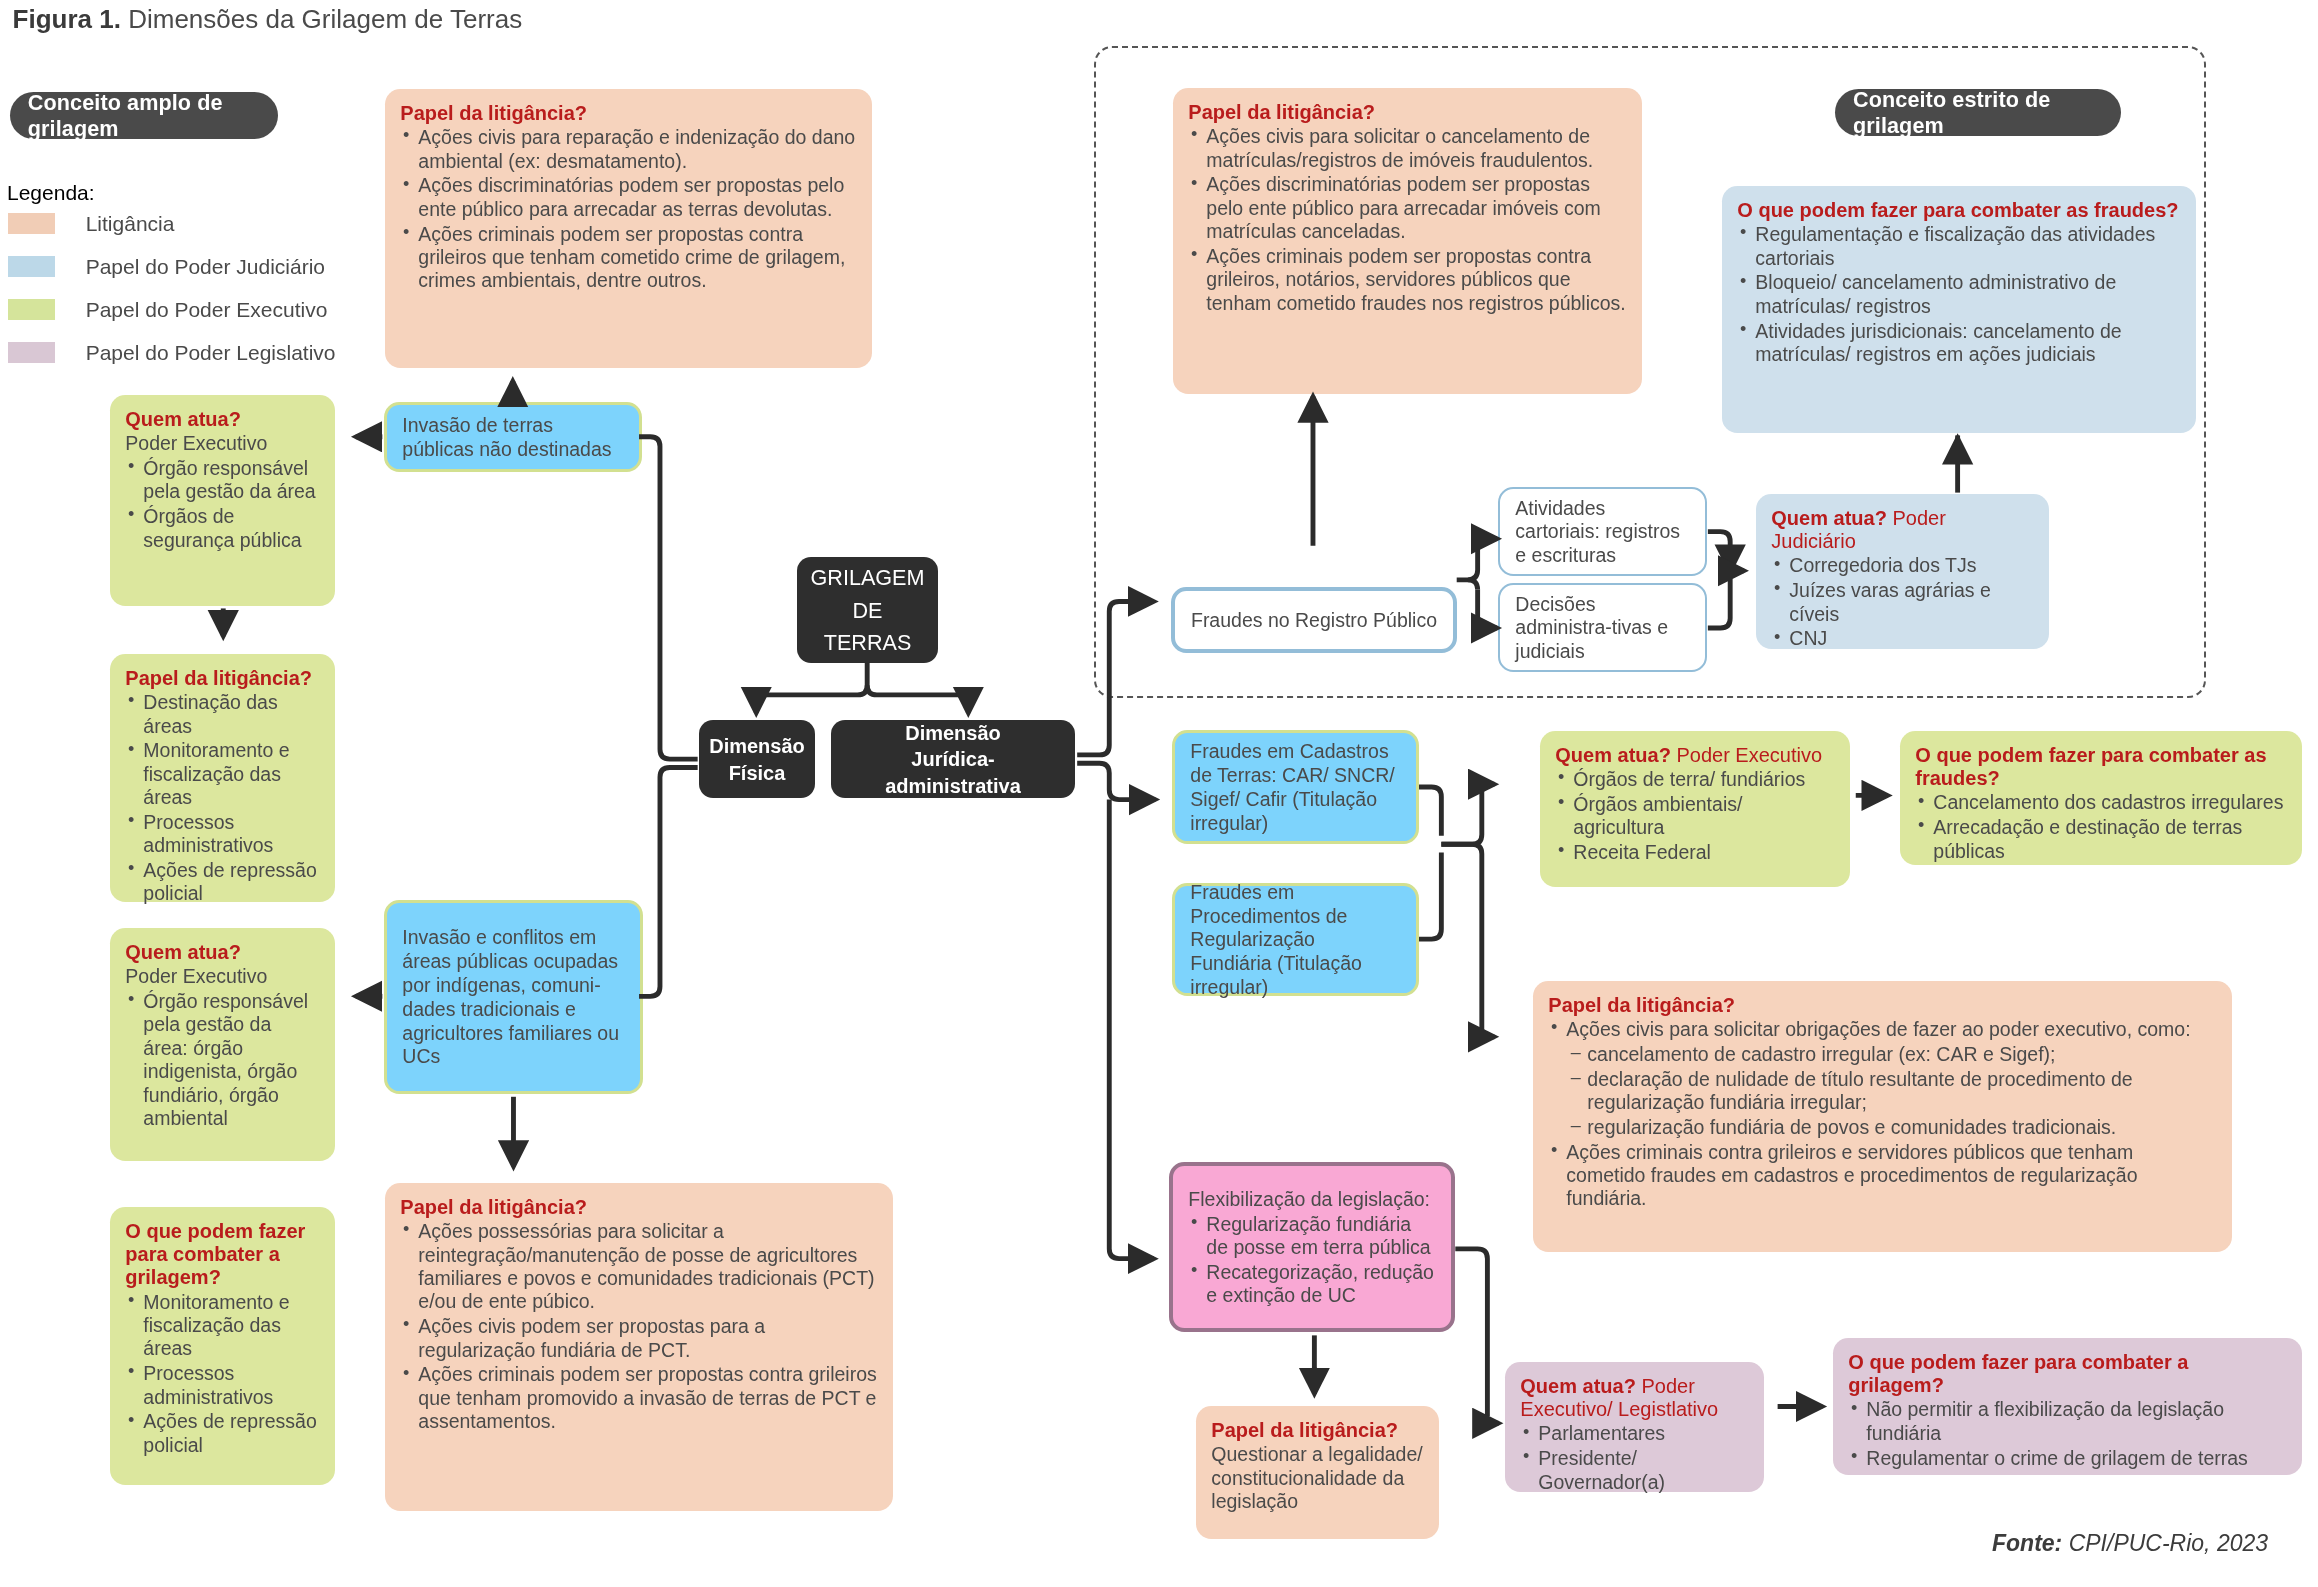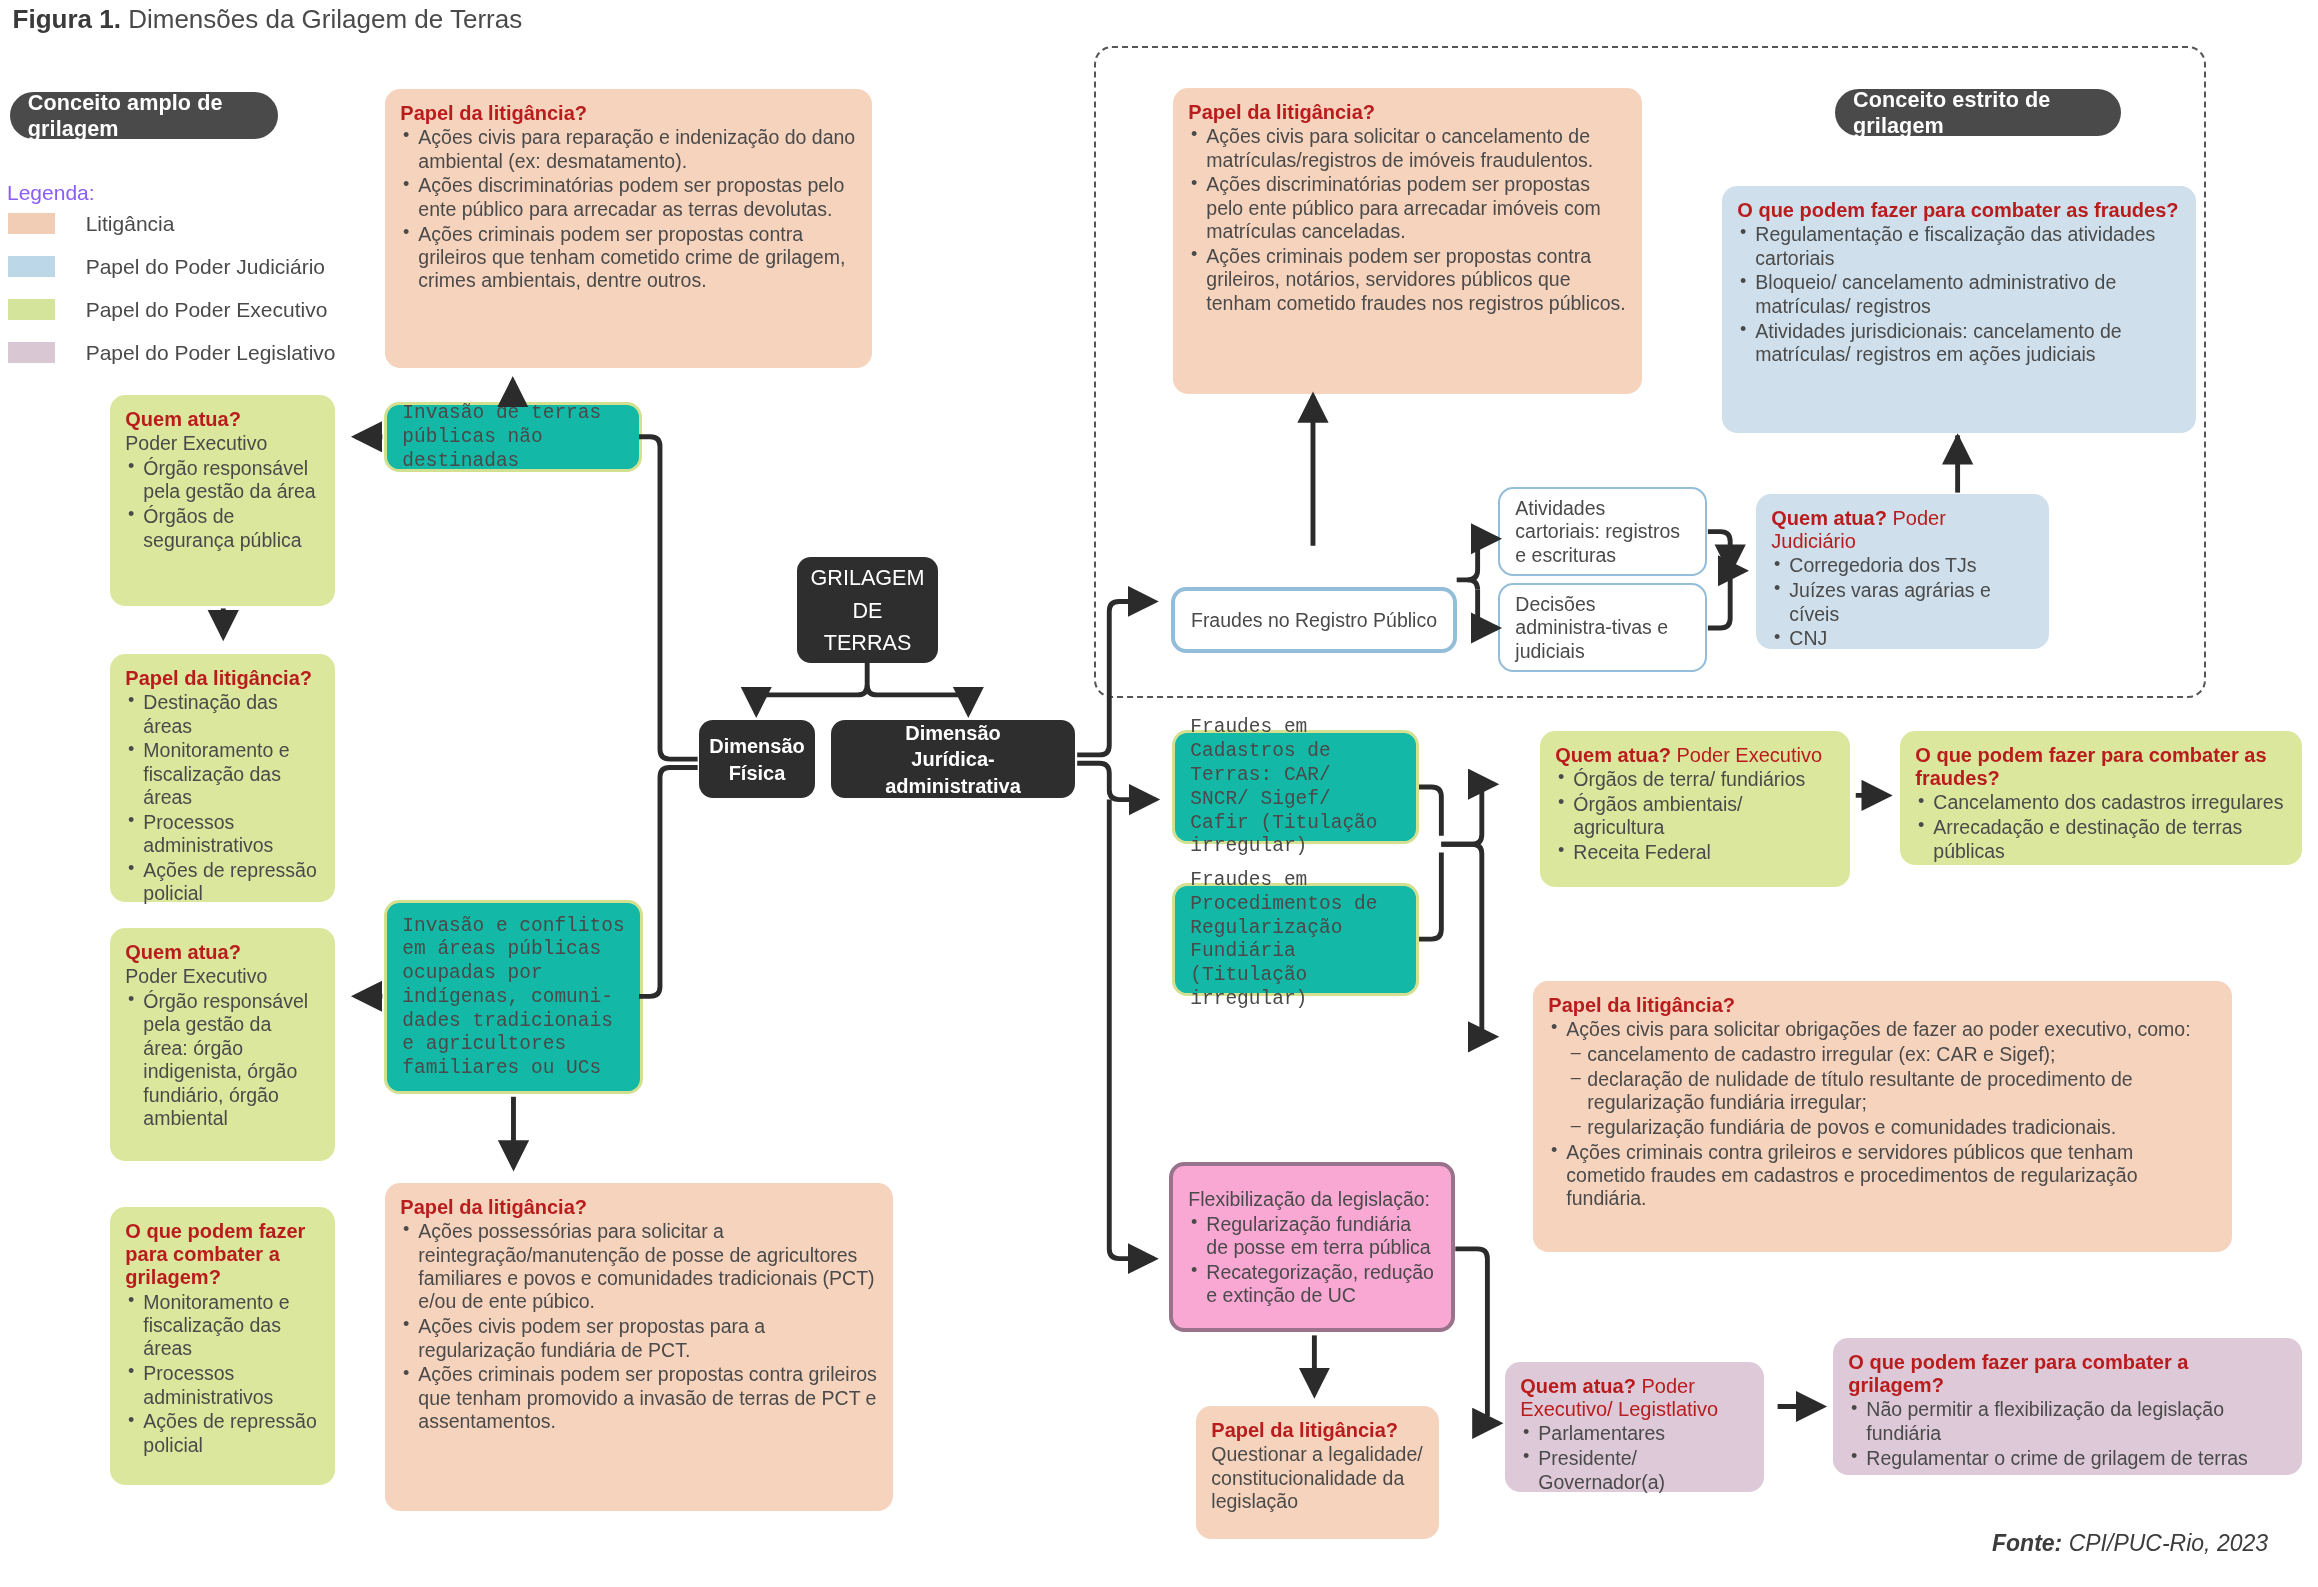--- a/index.html
+++ b/index.html
@@ -18,33 +18,33 @@
 
   
   .pill{
     background:#4a4a4a;color:#ffffff;border-radius:28px;
     font-weight:bold;font-size:21.6px;
     display:flex;align-items:center;justify-content:center;
     padding:0 18px;letter-spacing:0.1px;
   }
 
   
-  #legend-title{left:7px;top:181px;font-size:21px;color:#8b5cf6;}
+  #legend-title{left:7px;top:181px;font-size:21px;color:#000000;}
   .legend-row{display:flex;align-items:center;height:22px;gap:15px;}
   .legend-sw{width:47px;height:21px;margin-right:15.3px;flex:0 0 auto;}
   .legend-lb{font-size:21px;color:#4a4a4a;white-space:nowrap;line-height:1;}
 
   
   .box{border-radius:15.3px;padding:12.6px 15.3px 11px 15.3px;}
   .box.pink  {background:#f6d3bd;}
   .box.blue  {background:#cfe0ec;}
   .box.green {background:#dce79e;}
   .box.purp  {background:#ddc9d8;}
   .box.whiteblue {background:#ffffff;border:4.9px solid #93bdd8;}
-  .box.whitegreen{background:#14b8a6;border:3.5px solid #d2e090;font-family:Liberation Mono, monospace;}
+  .box.whitegreen{background:#7dd3fc;border:3.5px solid #d2e090;}
   .box.whitepurp {background:#f9a8d4;border:4.9px solid #99738c;}
   .box.dark  {background:#2e2e2e;color:#ffffff;border-radius:14px;
               display:flex;align-items:center;justify-content:center;text-align:center;}
 
   .bhead{font-weight:bold;font-size:20px;line-height:1.16;color:#b91c1c;margin:0 0 1.4px 0;}
   .bhead .lite{font-weight:normal;}
   .btext{font-size:19.5px;line-height:1.20;color:#4a4a4a;}
   ul.bl{margin:0;padding:0;list-style:none;}
   ul.bl>li{position:relative;padding-left:18px;font-size:19.5px;line-height:1.20;color:#4a4a4a;margin-top:1.4px;}
   ul.bl>li:before{content:"•";position:absolute;left:2.8px;top:-0.7px;font-size:18px;color:#4a4a4a;}

